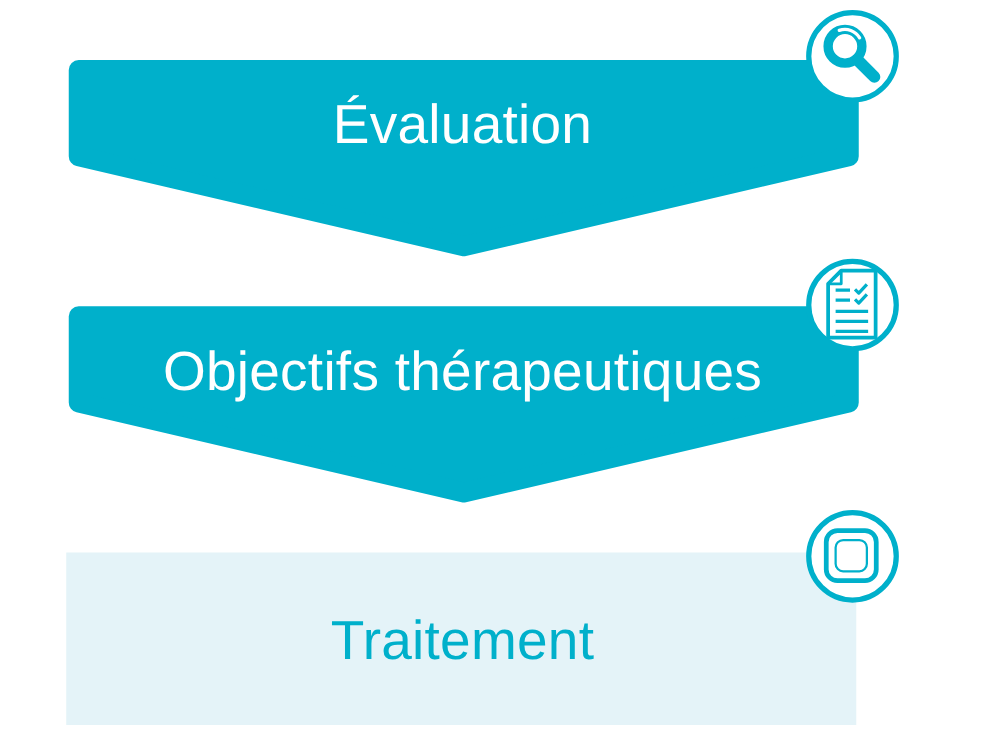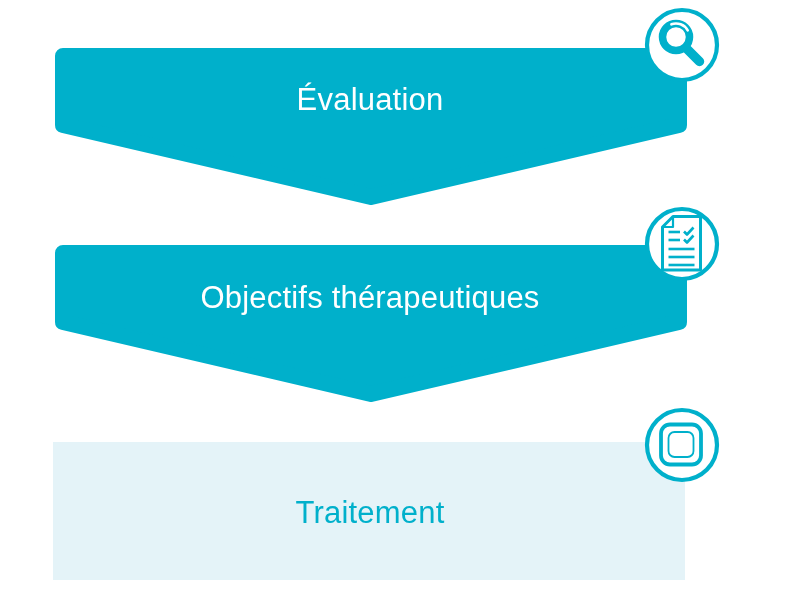--- a/index.html
+++ b/index.html
@@ -30,21 +30,21 @@
   .accent-stroke{ stroke: var(--accent); fill: none; }
   .white-stroke { stroke: #ffffff; fill: none; }
   .white-fill   { fill: #ffffff; }
   .step-label {
     position: absolute;
     left: 53px;
     width: 634px;
     height: 40px;
     line-height: 40px;
     text-align: center;
-    font-size: 31px;
+    font-size: 44px;
     letter-spacing: 0.2px;
     white-space: nowrap;
     pointer-events: none;
   }
   .label-1 { top: 80px;  color: var(--label-on-accent); }
   .label-2 { top: 278px; color: var(--label-on-accent); }
   .label-3 { top: 493px; color: var(--accent); }
 </style>
 </head>
 <body>

